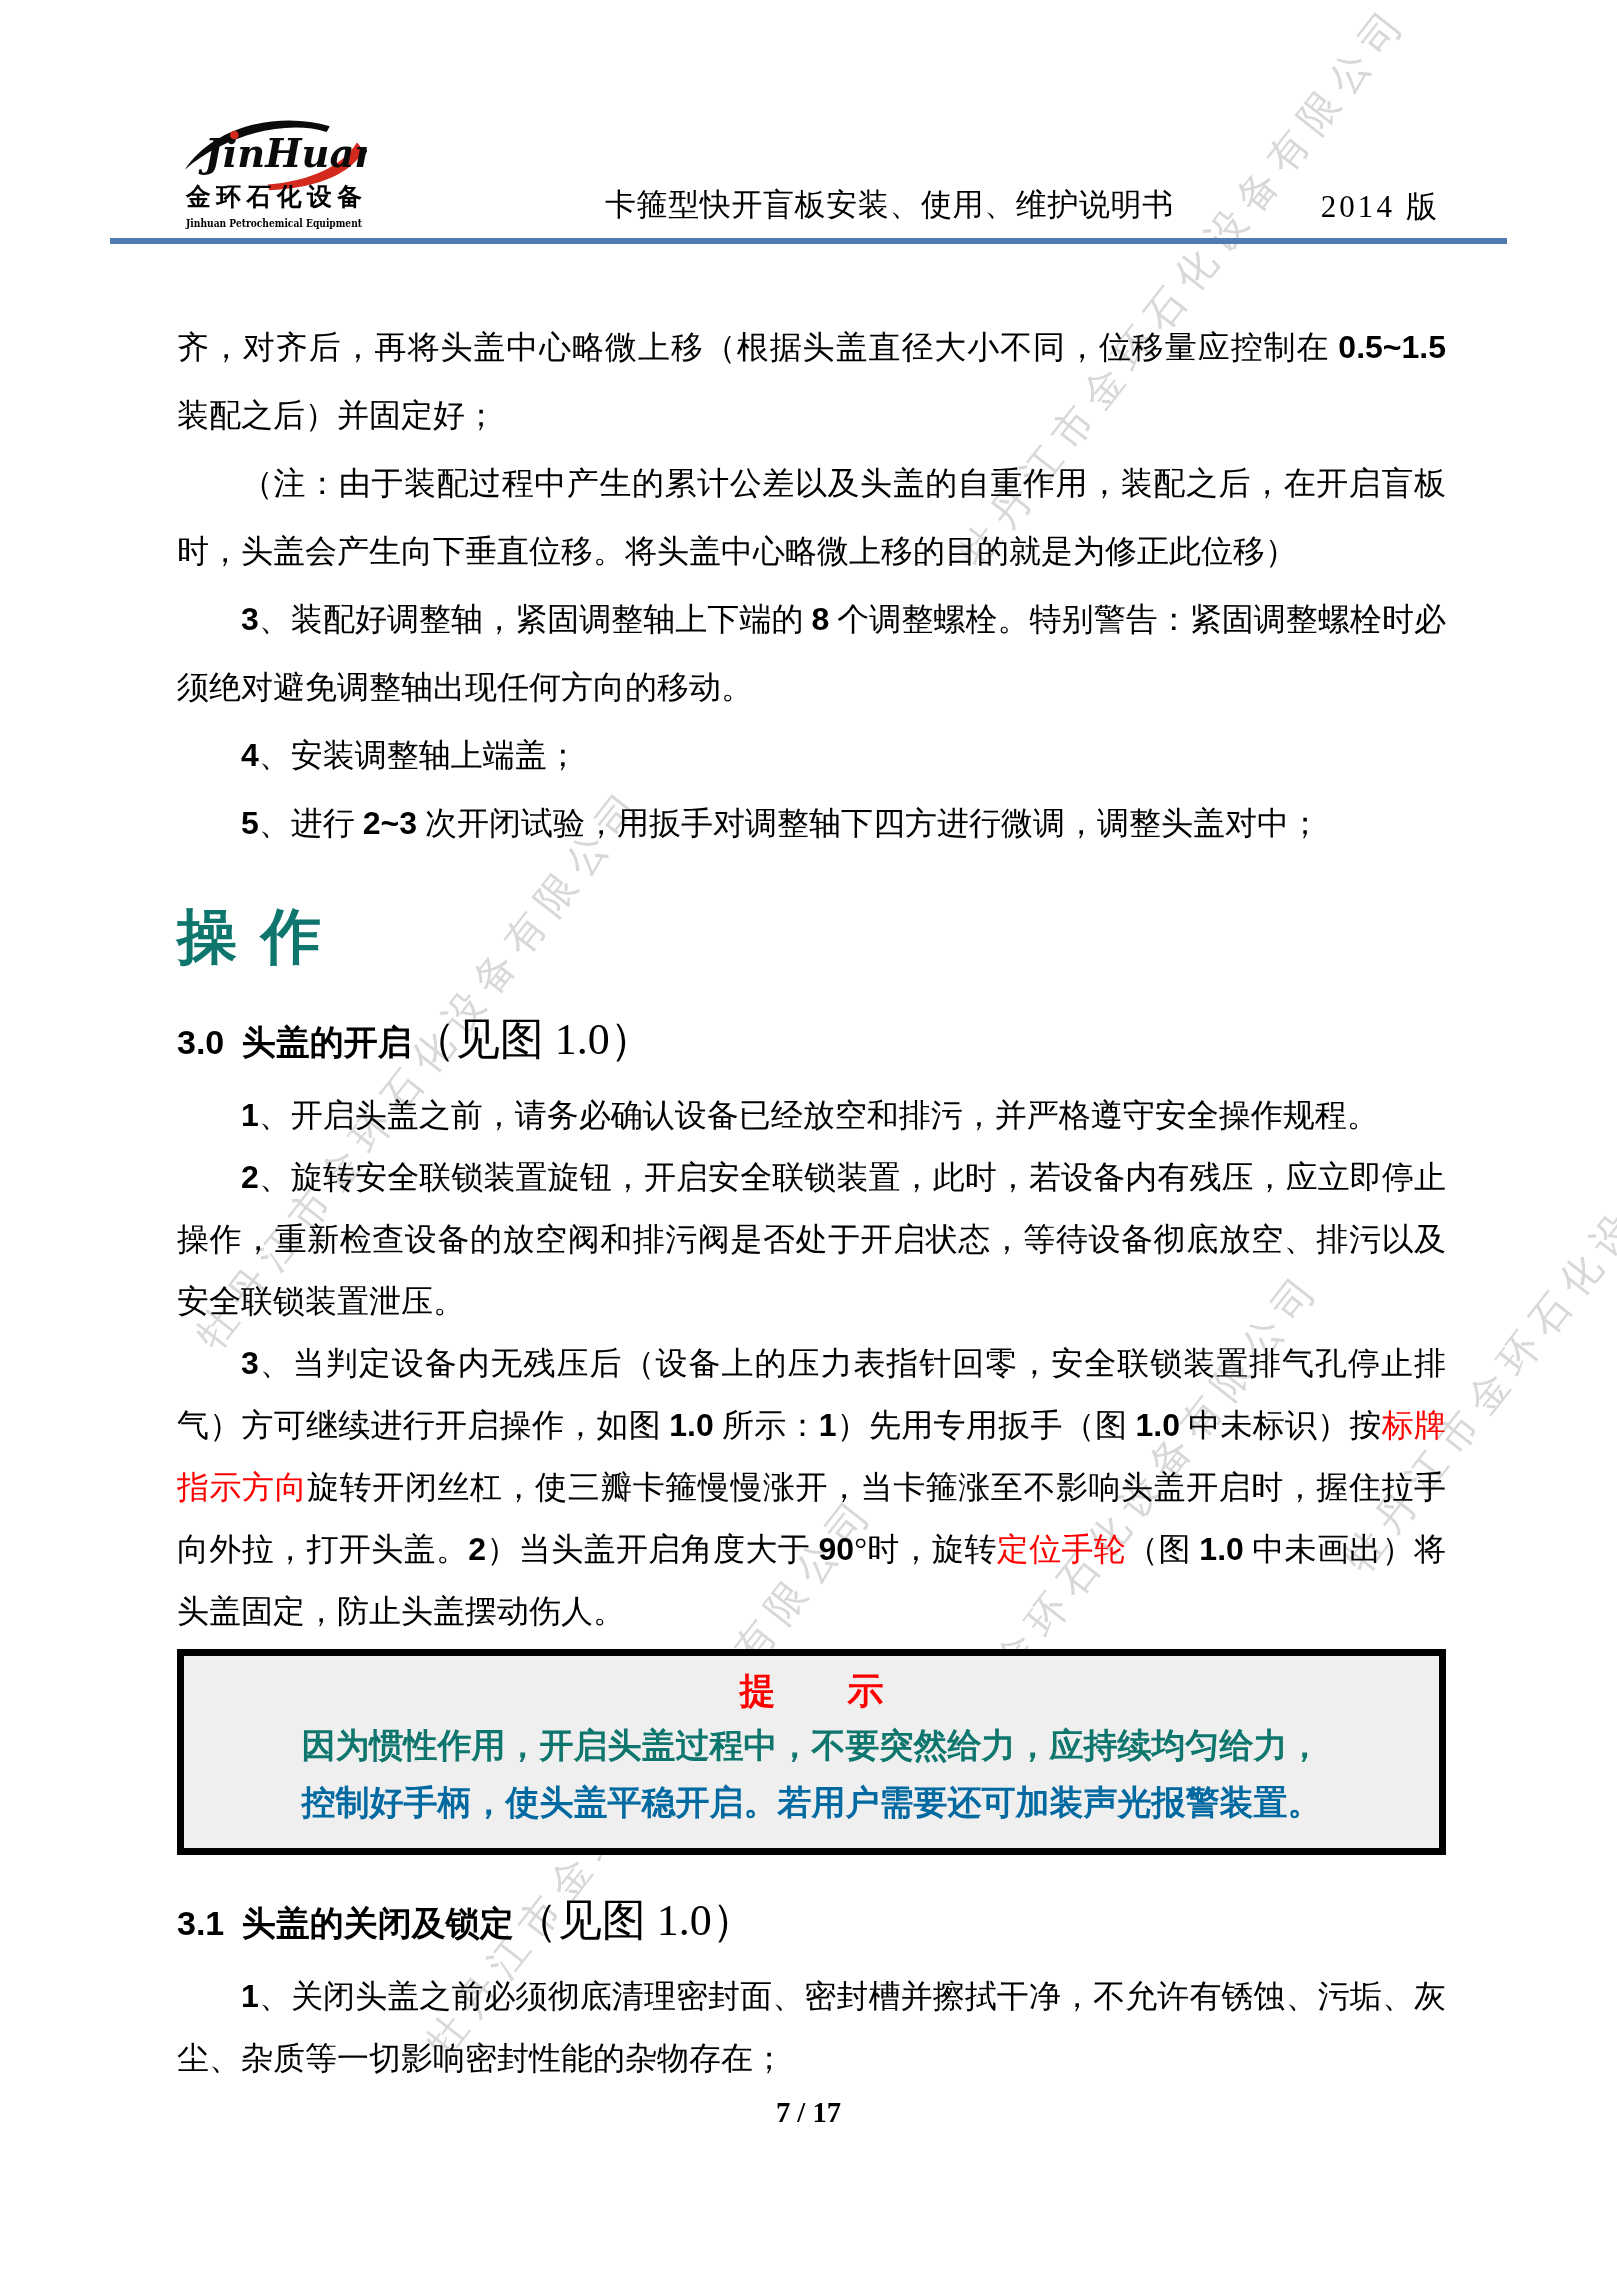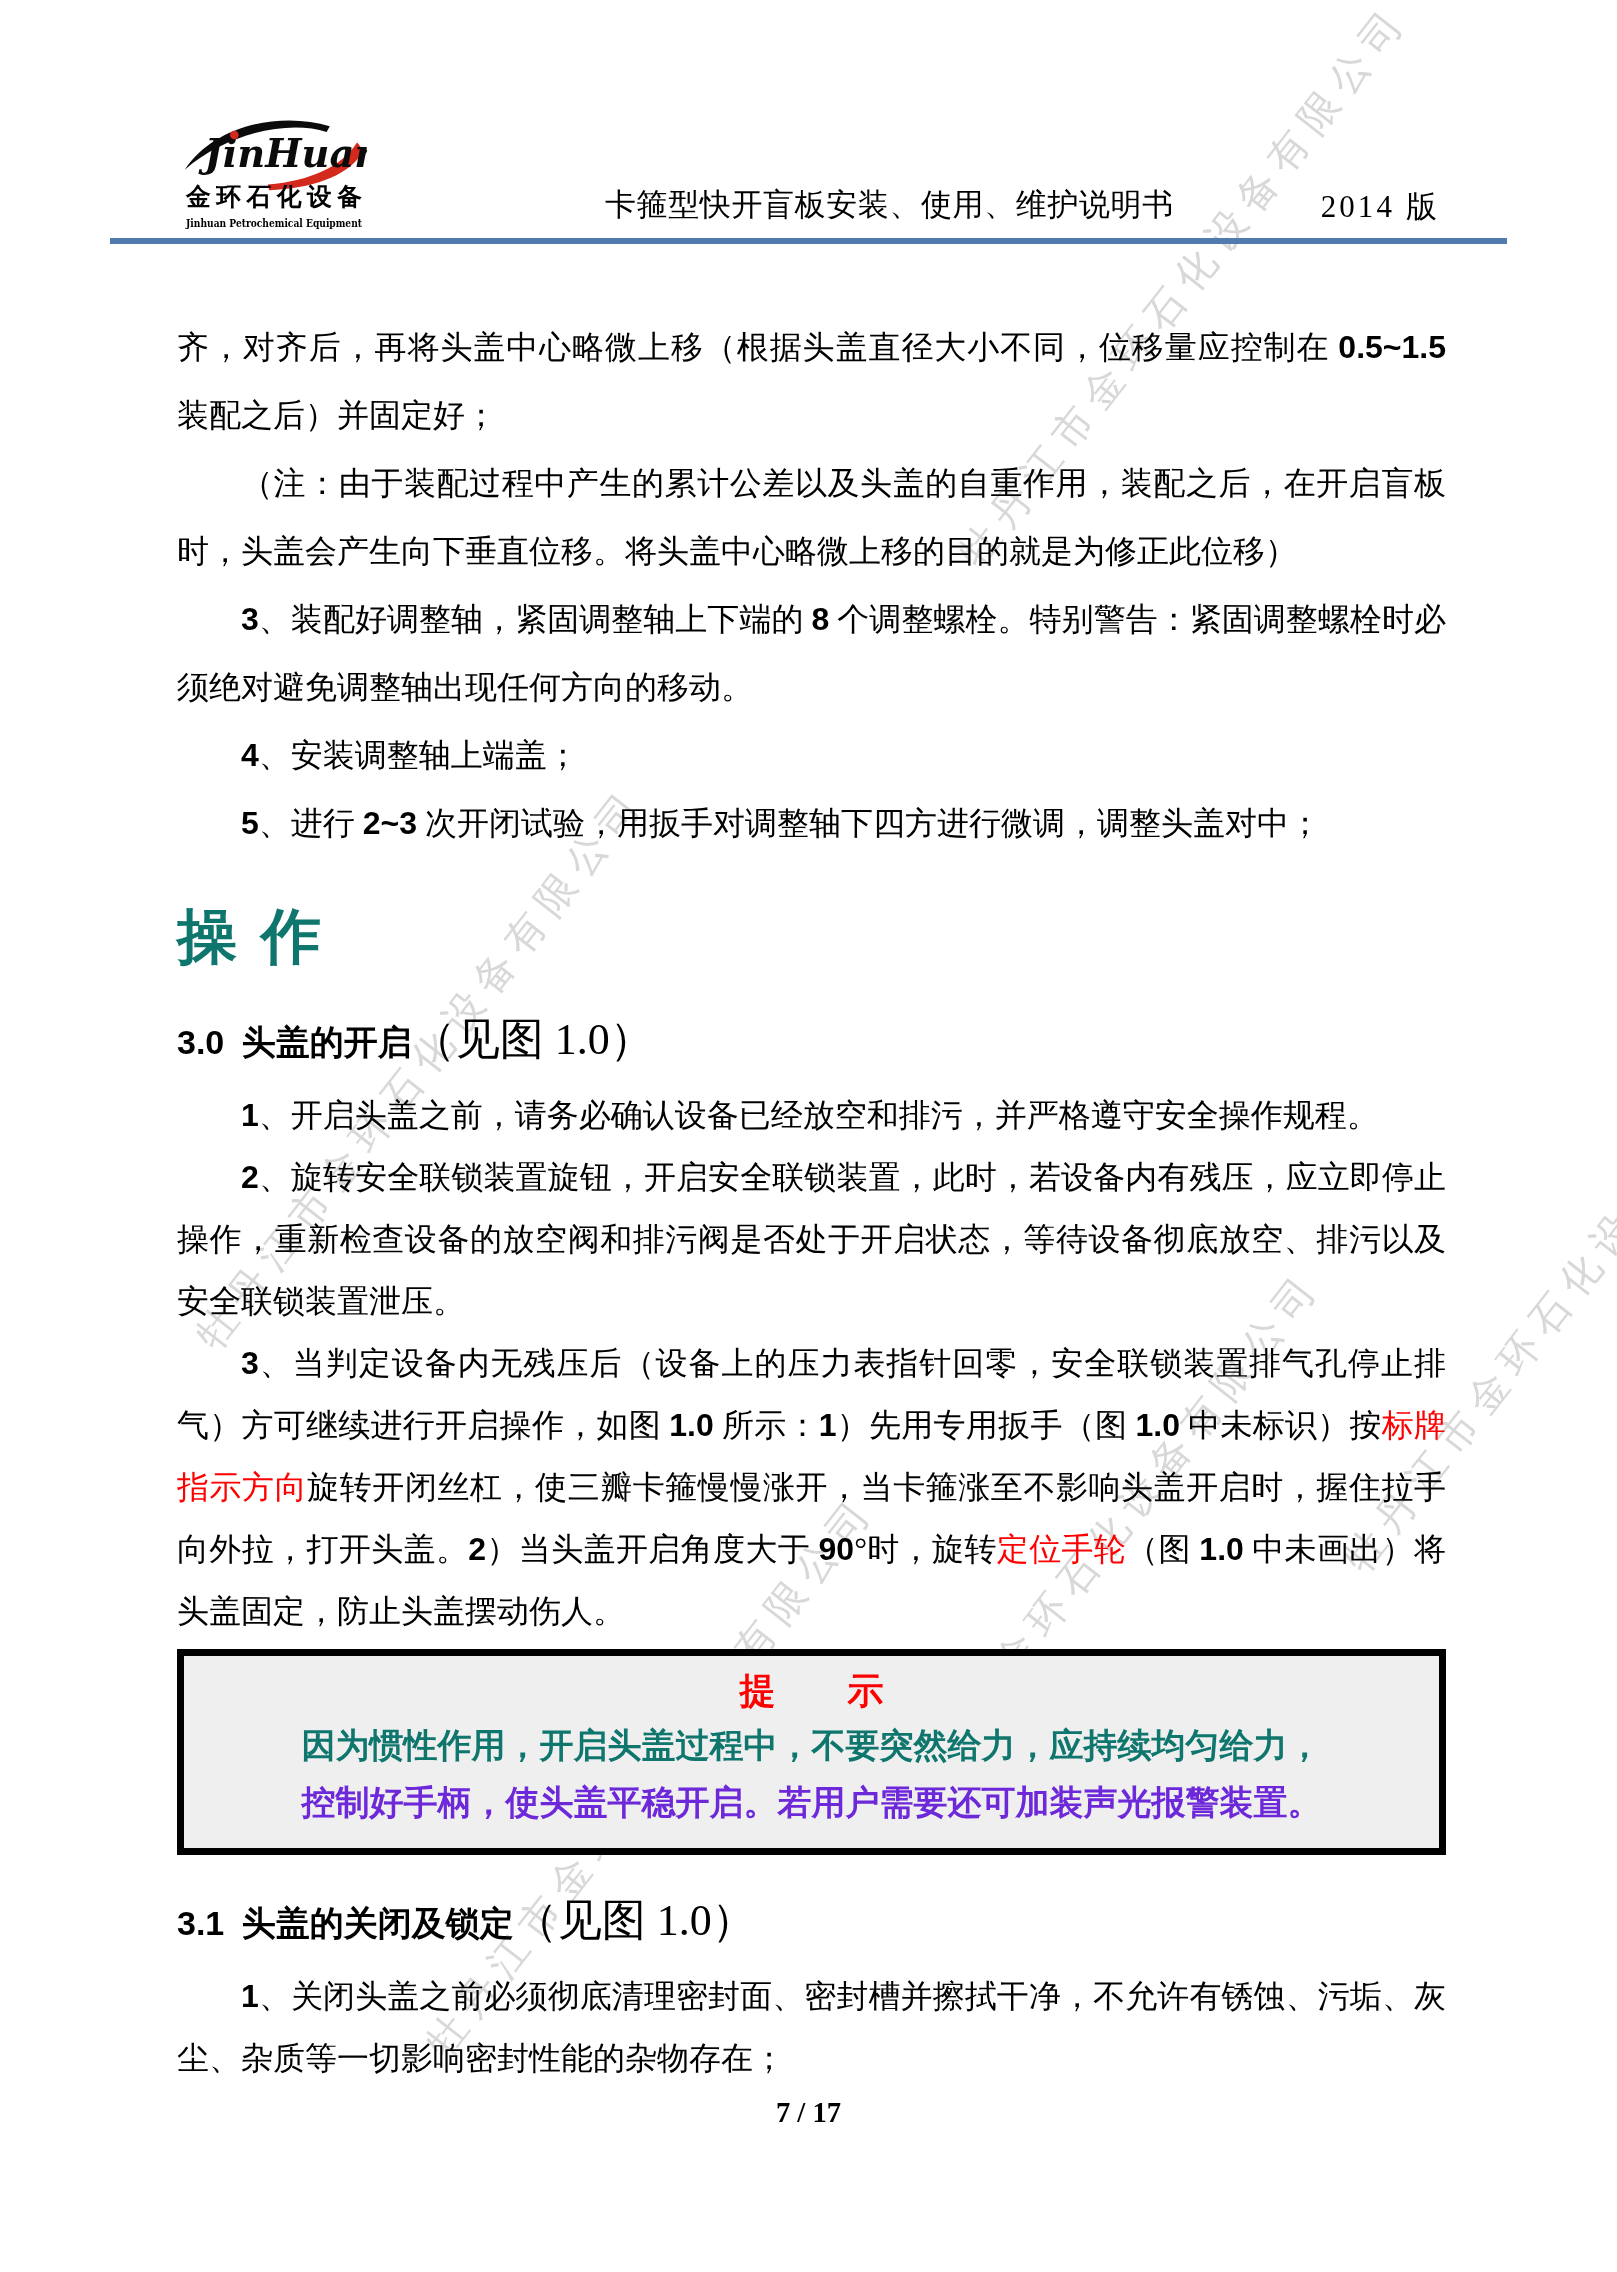--- a/index.html
+++ b/index.html
@@ -134,21 +134,21 @@
 
     <div id="paras-30" class="lh100">
         <p class="para indent"><span class="num">1</span><span>、开启头盖之前，请务必确认设备已经放空和排污，并严格遵守安全操作规程。</span></p>
         <p class="para indent"><span class="num">2</span><span>、旋转安全联锁装置旋钮，开启安全联锁装置，此时，若设备内有残压，应立即停止操作，重新检查设备的放空阀和排污阀是否处于开启状态，等待设备彻底放空、排污以及安全联锁装置泄压。</span></p>
         <p class="para indent"><span class="num">3</span><span>、当判定设备内无残压后（设备上的压力表指针回零，安全联锁装置排气孔停止排气）方可继续进行开启操作，如图 </span><span class="num">1.0</span><span> 所示：</span><span class="num">1</span><span>）先用专用扳手（图 </span><span class="num">1.0</span><span> 中未标识）按</span><span class="red">标牌指示方向</span><span>旋转开闭丝杠，使三瓣卡箍慢慢涨开，当卡箍涨至不影响头盖开启时，握住拉手向外拉，打开头盖。</span><span class="num">2</span><span>）当头盖开启角度大于 </span><span class="num">90</span><span>°时，旋转</span><span class="red">定位手轮</span><span>（图 </span><span class="num">1.0</span><span> 中未画出）将头盖固定，防止头盖摆动伤人。</span></p>
       </div>
 
     <div class="tipbox">
       <p class="tip-title" style="color:#FE0000;">提　　示</p>
       <p class="tip-line" style="color:#0f766e;">因为惯性作用，开启头盖过程中，不要突然给力，应持续均匀给力，</p>
-      <p class="tip-line" style="color:#6d28d9;">控制好手柄，使头盖平稳开启。若用户需要还可加装声光报警装置。</p>
+      <p class="tip-line" style="color:#0369a1;">控制好手柄，使头盖平稳开启。若用户需要还可加装声光报警装置。</p>
     </div>
 
     <div class="sec-heading">
       <span class="sec-num">3.1</span><span>头盖的关闭及锁定</span><span class="ref">（见图 1.0）</span>
     </div>
 
     <div id="paras-31" class="lh100">
         <p class="para indent"><span class="num">1</span><span>、关闭头盖之前必须彻底清理密封面、密封槽并擦拭干净，不允许有锈蚀、污垢、灰尘、杂质等一切影响密封性能的杂物存在；</span></p>
       </div>
 

